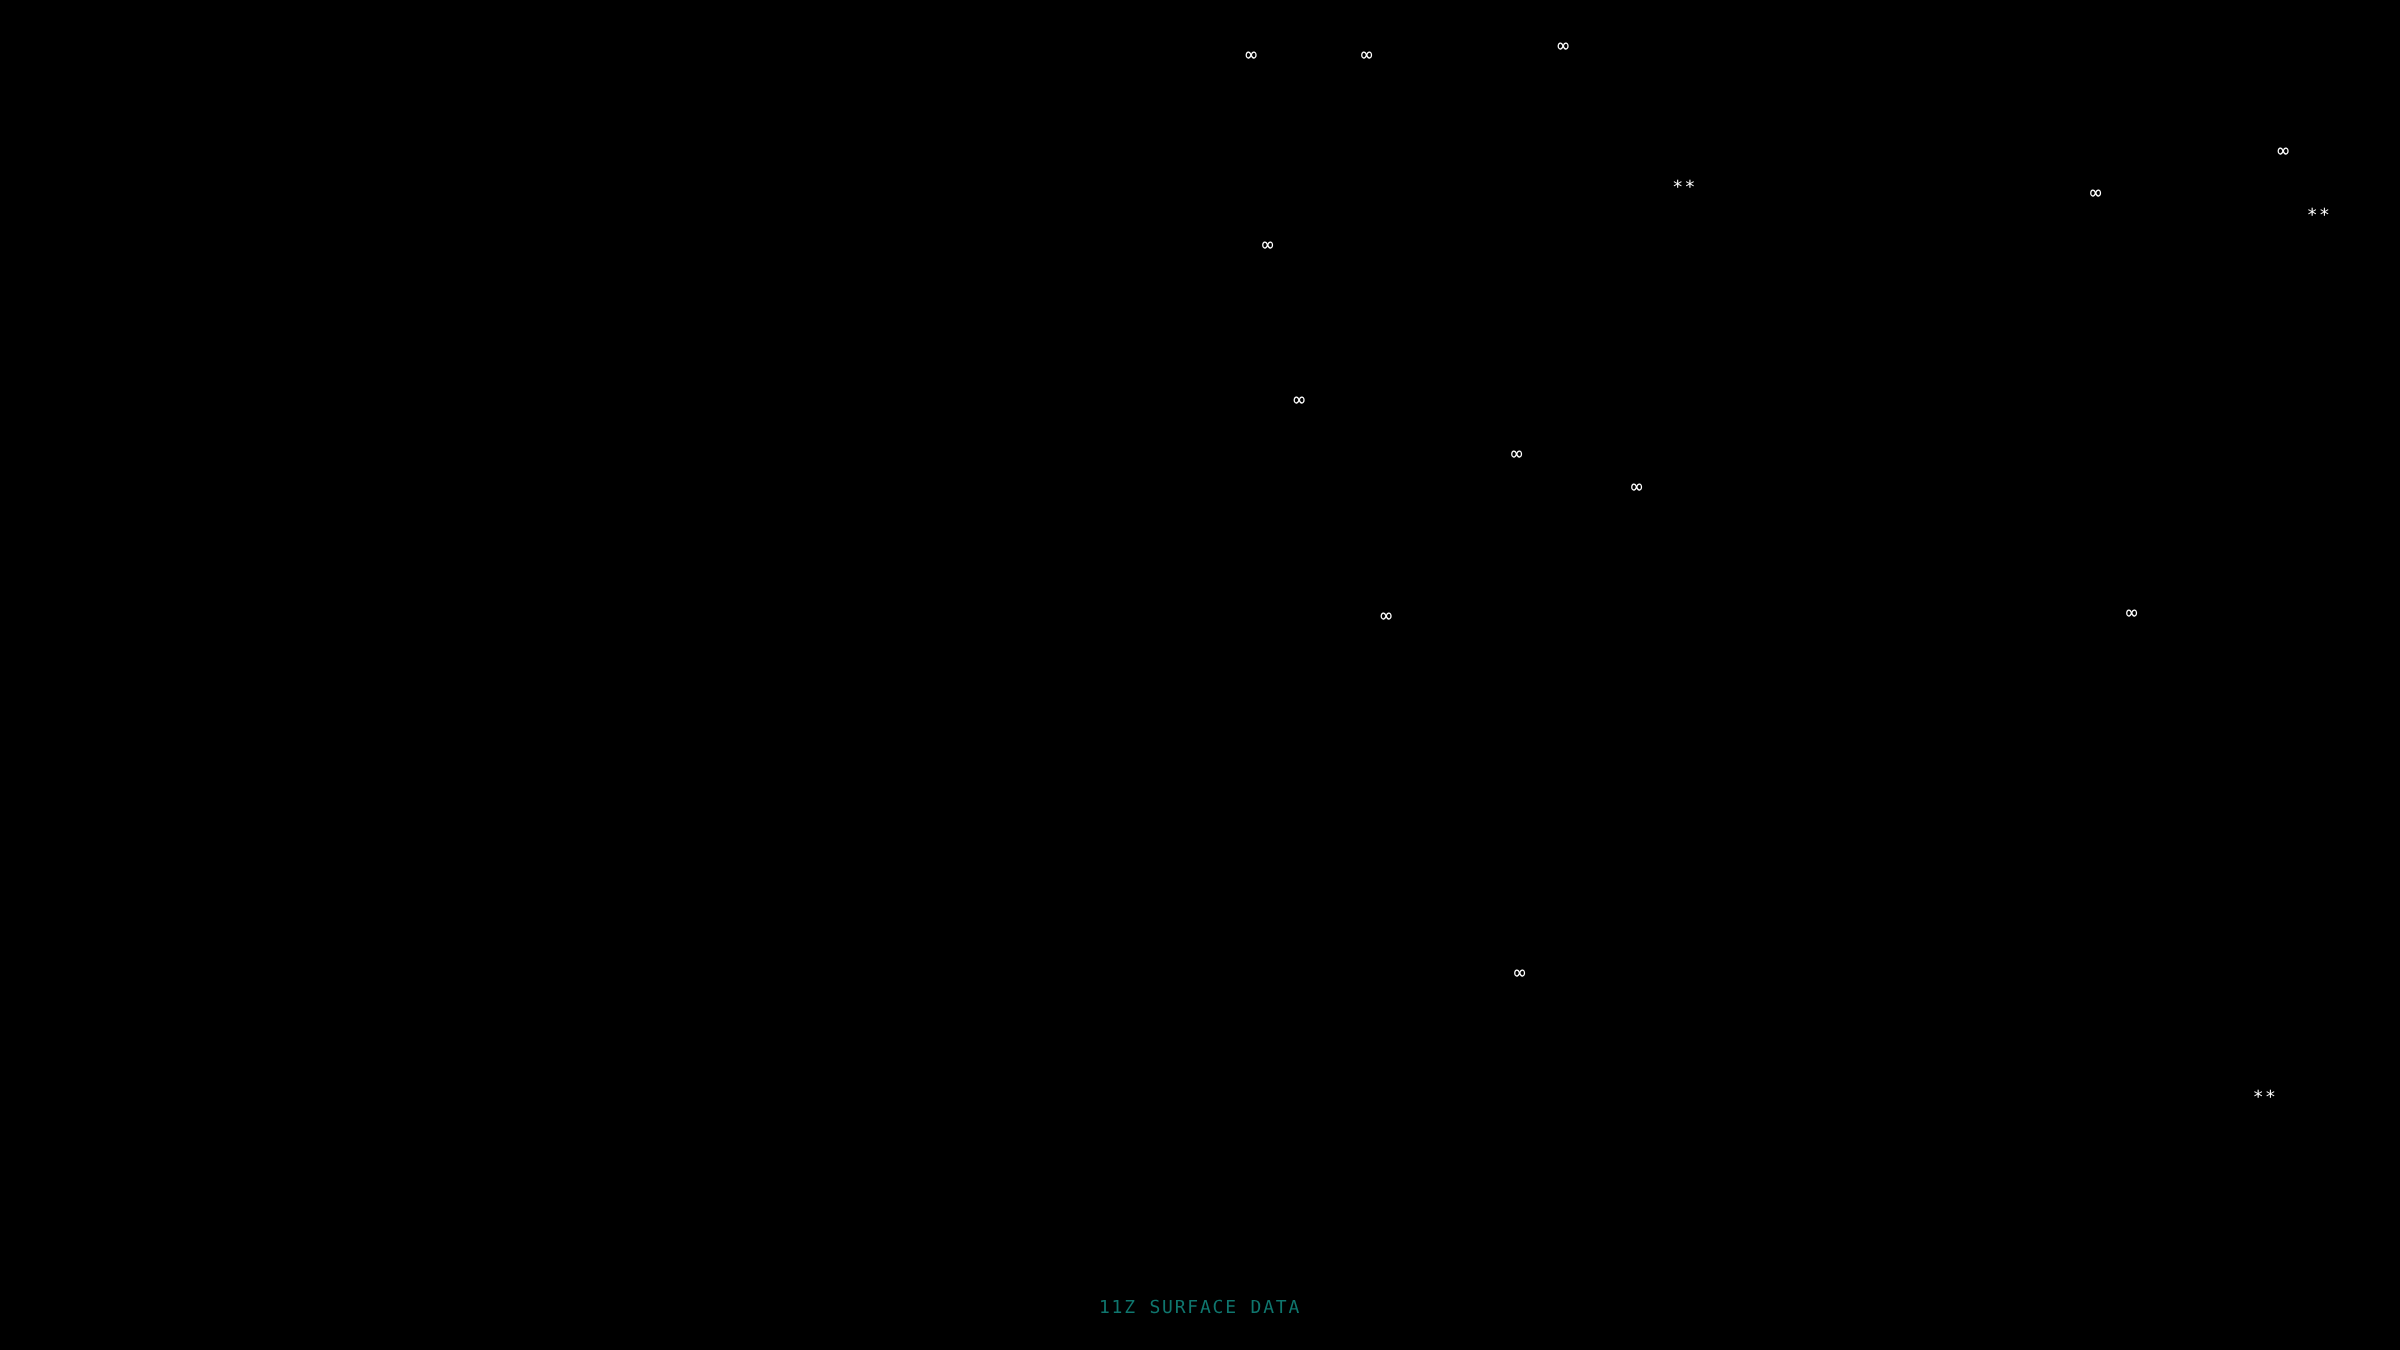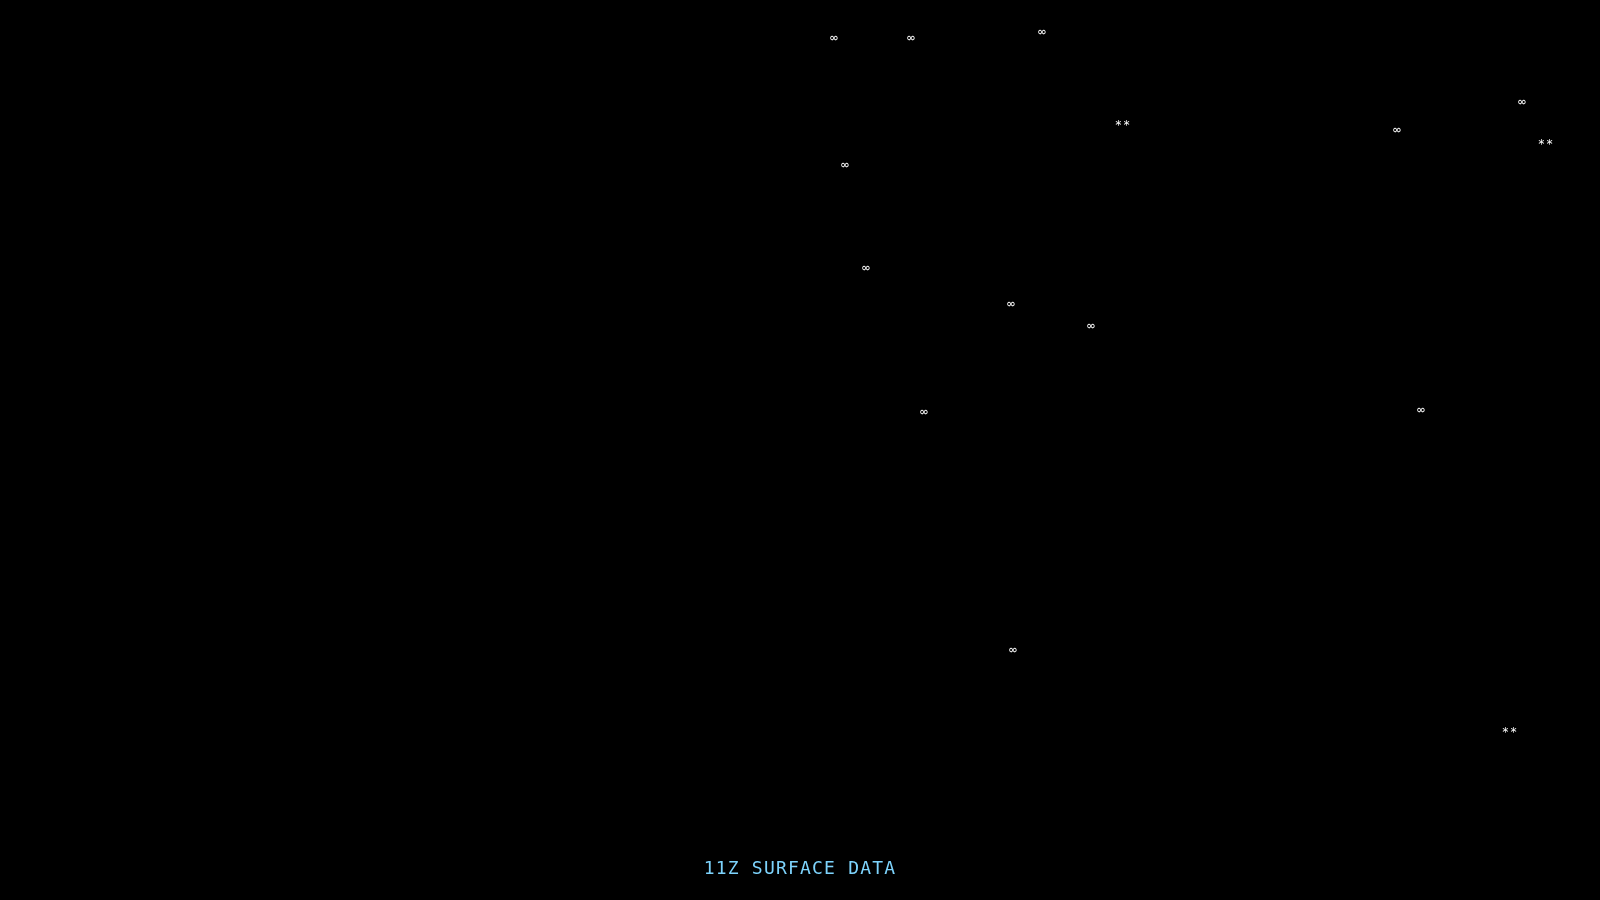--- a/index.html
+++ b/index.html
@@ -29,23 +29,23 @@
   .station-symbol.sym-star {
     font-size: 12px;
     letter-spacing: 1px;
   }
   #map-title {
     position: absolute;
     left: 0;
     right: 0;
     bottom: 22px;
     text-align: center;
-    color: #7dd3fc;
+    color: #0f766e;
     font-family: "DejaVu Sans Mono", monospace;
-    font-size: 18px;
+    font-size: 12px;
     letter-spacing: 1.2px;
     white-space: nowrap;
   }
 </style>
 </head>
 <body>
 
 <div id="map-canvas" style="background: rgb(0, 0, 0); width: 1600px; height: 900px;">
   <div id="station-layer">
       <div class="station-symbol" style="left: 834px; top: 37px; color: rgb(255, 255, 255);">∞</div>

